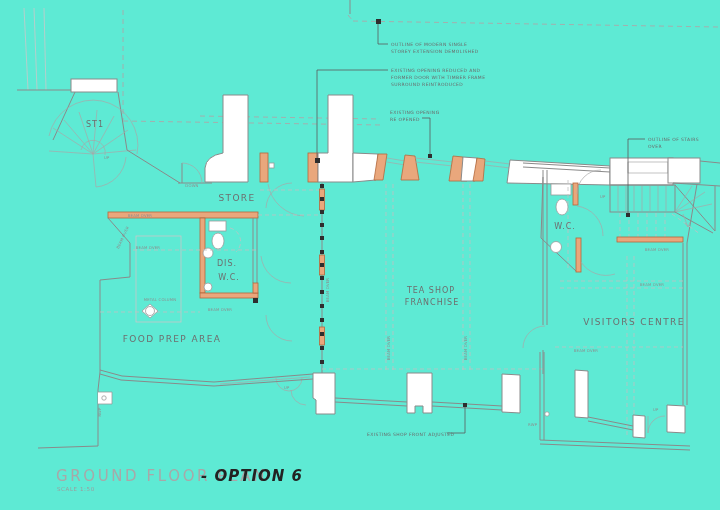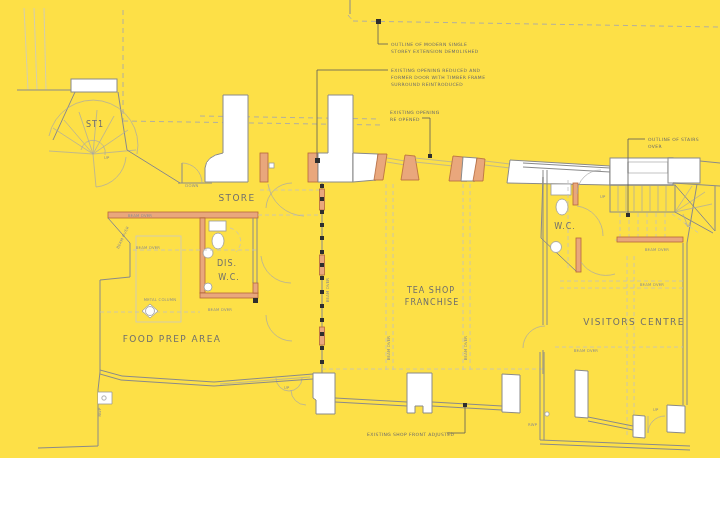--- a/index.html
+++ b/index.html
@@ -1,16 +1,16 @@
 <!DOCTYPE html>
 <html><head>
 <meta charset="utf-8">
 <style>
   html,body{margin:0;padding:0;background:#fff;}
-  .page{position:relative;width:720px;height:458px;background:#fde047;overflow:hidden;
+  .page{position:relative;width:720px;height:510px;background:#5eead4;overflow:hidden;
         font-family:"DejaVu Sans",sans-serif;}
   svg text{font-family:"DejaVu Sans",sans-serif;fill:#6e6e6e;}
   .w  {stroke:#8a8a8a;fill:none;stroke-width:1;}
   .w2 {stroke:#8a8a8a;fill:#ffffff;stroke-width:1;}
   .wt {stroke:#a8a8a8;fill:none;stroke-width:.7;}
   .lt {stroke:#c9c9c9;fill:none;stroke-width:.8;}
   .dash{stroke:#c2c2c2;stroke-dasharray:4 3;fill:none;stroke-width:.8;}
   .dashd{stroke:#a9a9a9;stroke-dasharray:5 4;fill:none;stroke-width:.9;}
   .or {fill:#e9a77c;stroke:#b4683c;stroke-width:.8;}
   .fix{stroke:#9a9a9a;fill:#fff;stroke-width:.8;}

